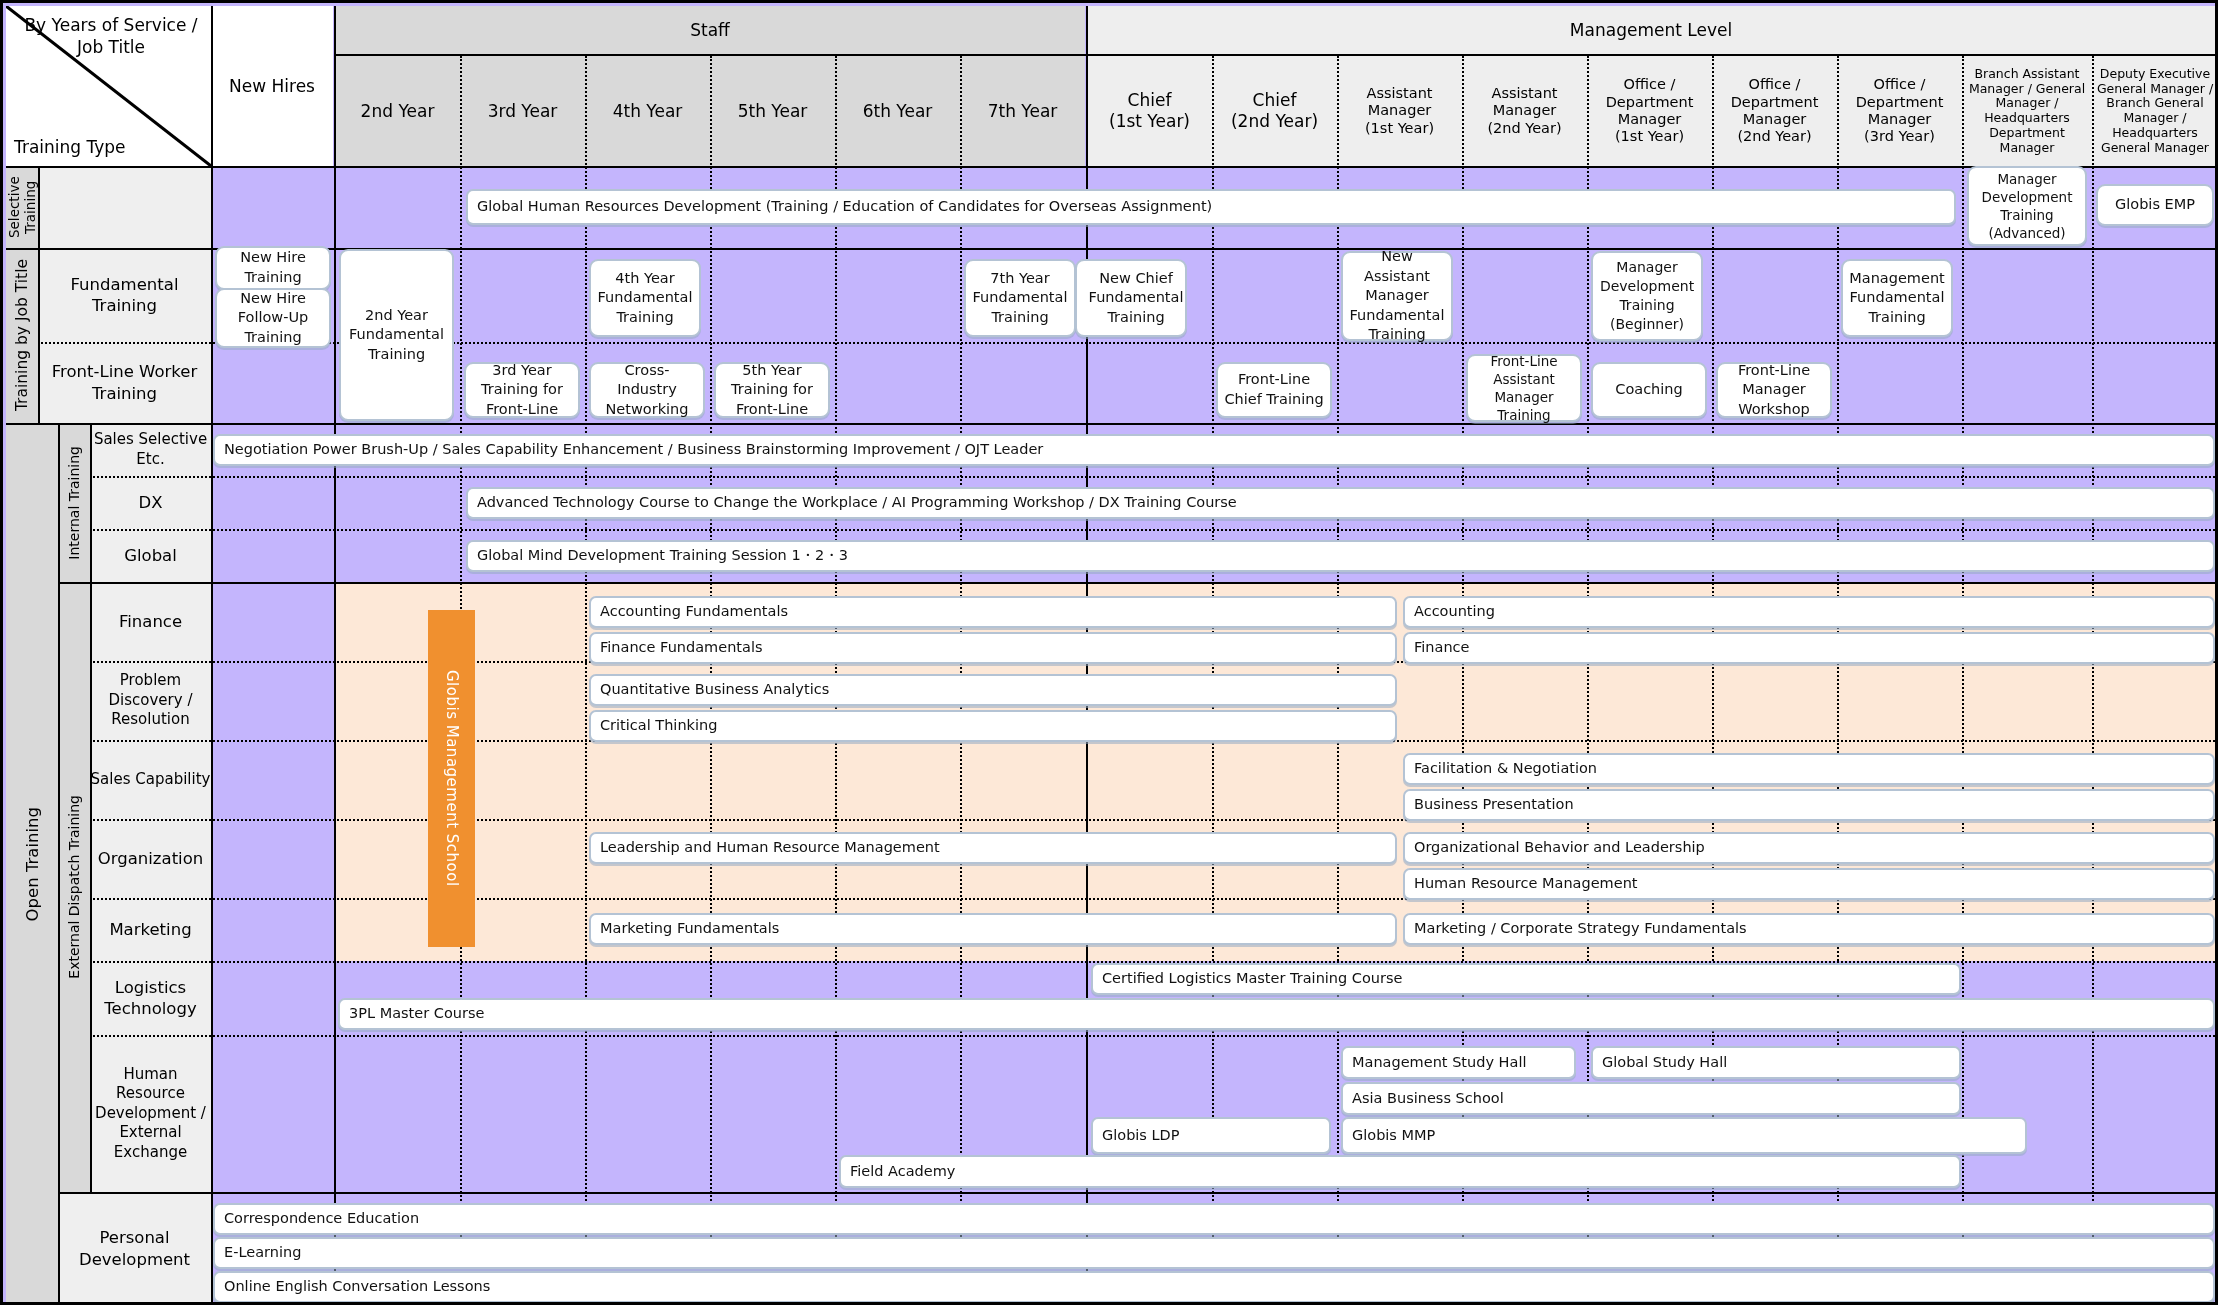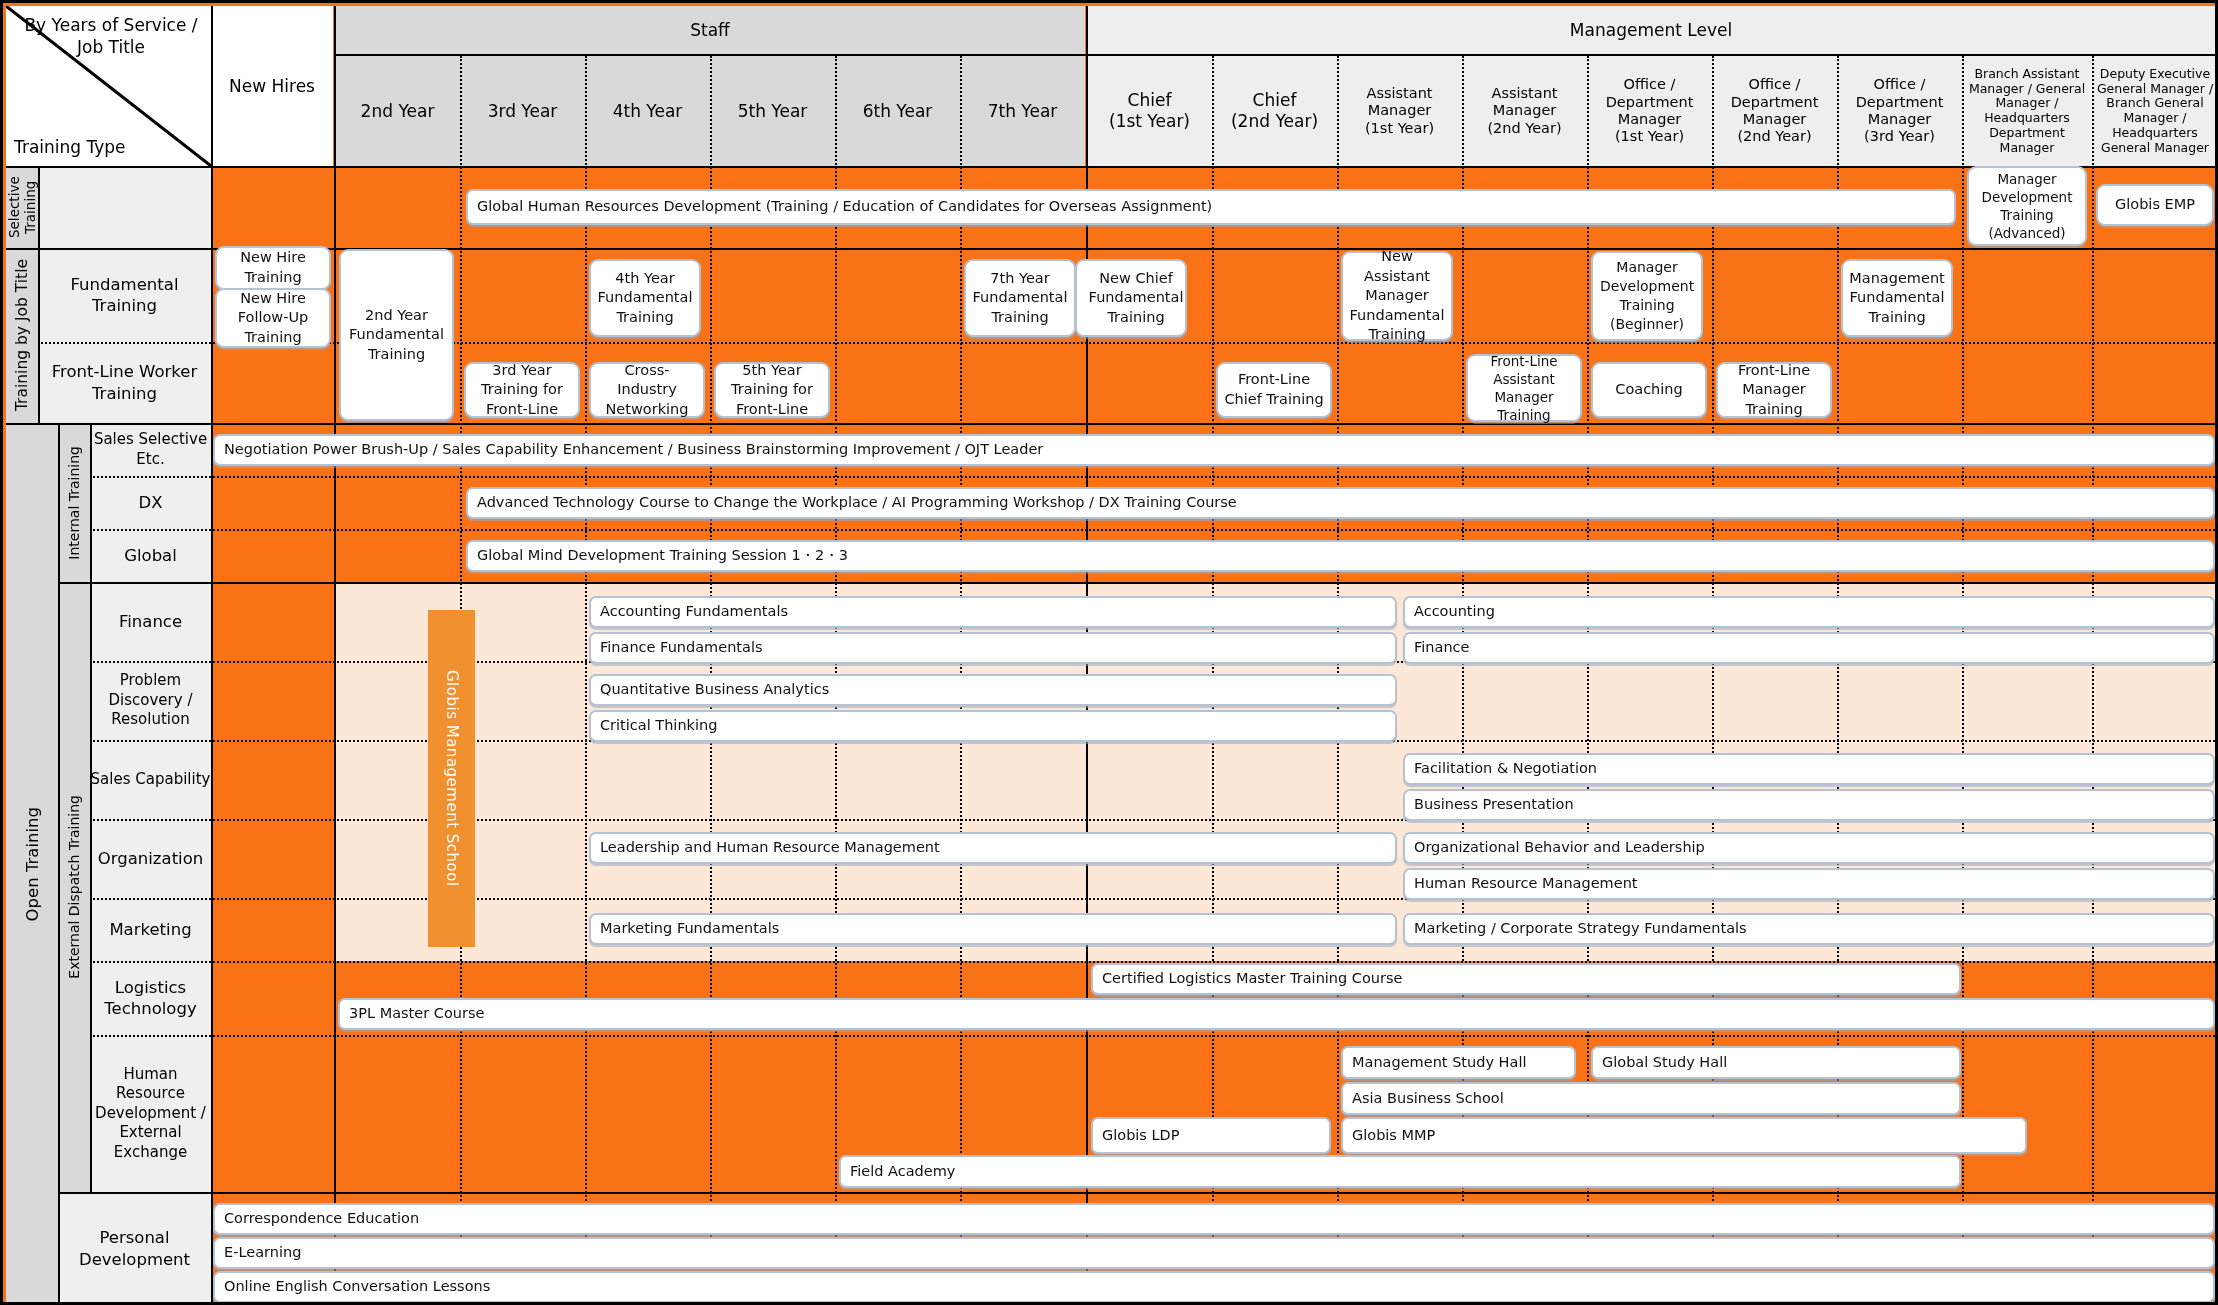--- a/index.html
+++ b/index.html
@@ -3,21 +3,21 @@
 <meta charset="utf-8">
 <style>
   html,body{margin:0;padding:0;background:#fff;}
   body{font-family:"DejaVu Sans","Liberation Sans",sans-serif;}
 
   #root{
     position:relative;
     width:2218px;height:1305px;
     box-sizing:border-box;
     border:3px solid #000;
-    background:#f97316;
+    background:#c4b5fd;
     overflow:hidden;
   }
 
   
   .abs{position:absolute;box-sizing:border-box;}
 
   .hdr{
     background:#d9d9d9;
     display:flex;align-items:center;justify-content:center;
     text-align:center;font-size:17px;color:#000;line-height:1.22;
@@ -217,21 +217,21 @@
   <div class="tbox" style="left:1588px;top:248px;width:112px;height:90px;font-size:14px;">Manager Development Training (Beginner)</div>
 
   <div class="tbox" style="left:1838px;top:256px;width:112px;height:78px;">Management Fundamental Training</div>
 
   <div class="tbox" style="left:461px;top:359px;width:116px;height:56px;">3rd Year Training for Front-Line</div>
   <div class="tbox" style="left:586px;top:359px;width:116px;height:56px;">Cross-Industry Networking</div>
   <div class="tbox" style="left:711px;top:359px;width:116px;height:56px;">5th Year Training for Front-Line</div>
   <div class="tbox" style="left:1213px;top:359px;width:116px;height:56px;">Front-Line Chief Training</div>
   <div class="tbox" style="left:1463px;top:351px;width:116px;height:68px;font-size:13.5px;">Front-Line Assistant Manager Training</div>
   <div class="tbox" style="left:1588px;top:359px;width:116px;height:56px;">Coaching</div>
-  <div class="tbox" style="left:1713px;top:359px;width:116px;height:56px;">Front-Line Manager Training</div>
+  <div class="tbox" style="left:1713px;top:359px;width:116px;height:56px;">Front-Line Manager Workshop</div>
 
   <div class="tbox left wide" style="left:210px;top:431px;width:2002px;height:32px;">Negotiation Power Brush-Up / Sales Capability Enhancement / Business Brainstorming Improvement / OJT Leader</div>
   <div class="tbox left wide" style="left:463px;top:484px;width:1749px;height:32px;">Advanced Technology Course to Change the Workplace / AI Programming Workshop / DX Training Course</div>
   <div class="tbox left wide" style="left:463px;top:537px;width:1749px;height:32px;">Global Mind Development Training Session 1・2・3</div>
 
   <div class="orangebar" style="left:425px;top:607px;width:47px;height:337px;">
     <span>Globis Management School</span>
   </div>
 
   <div class="tbox left wide" style="left:586px;top:593px;width:808px;height:32px;">Accounting Fundamentals</div>

